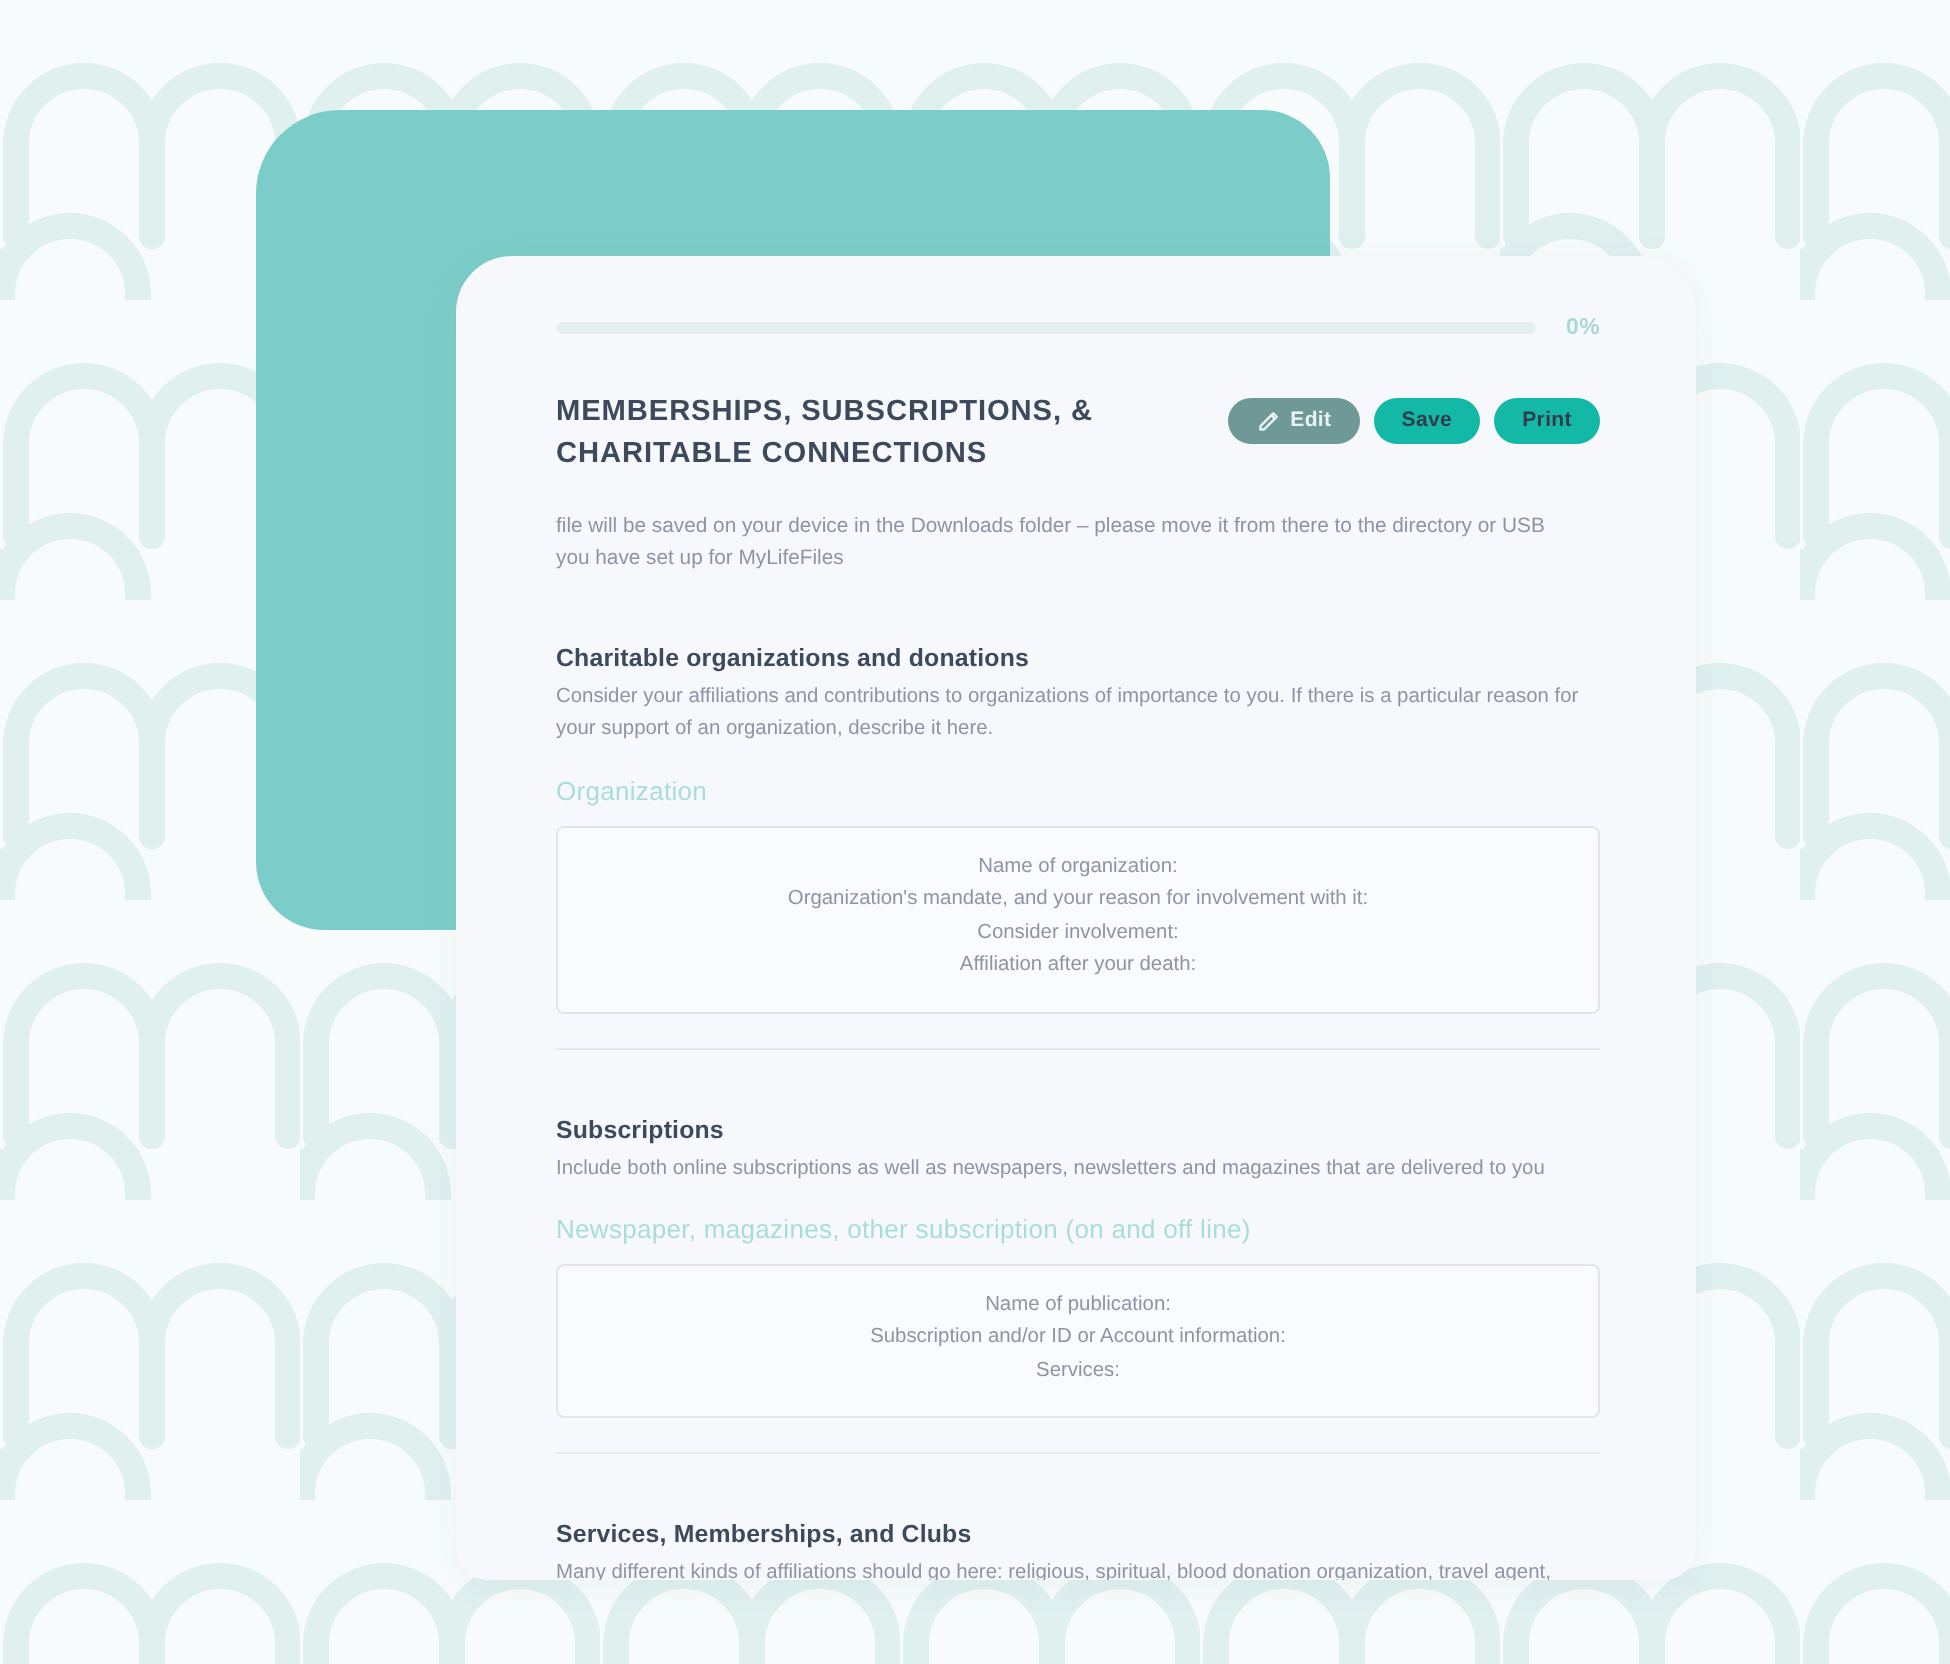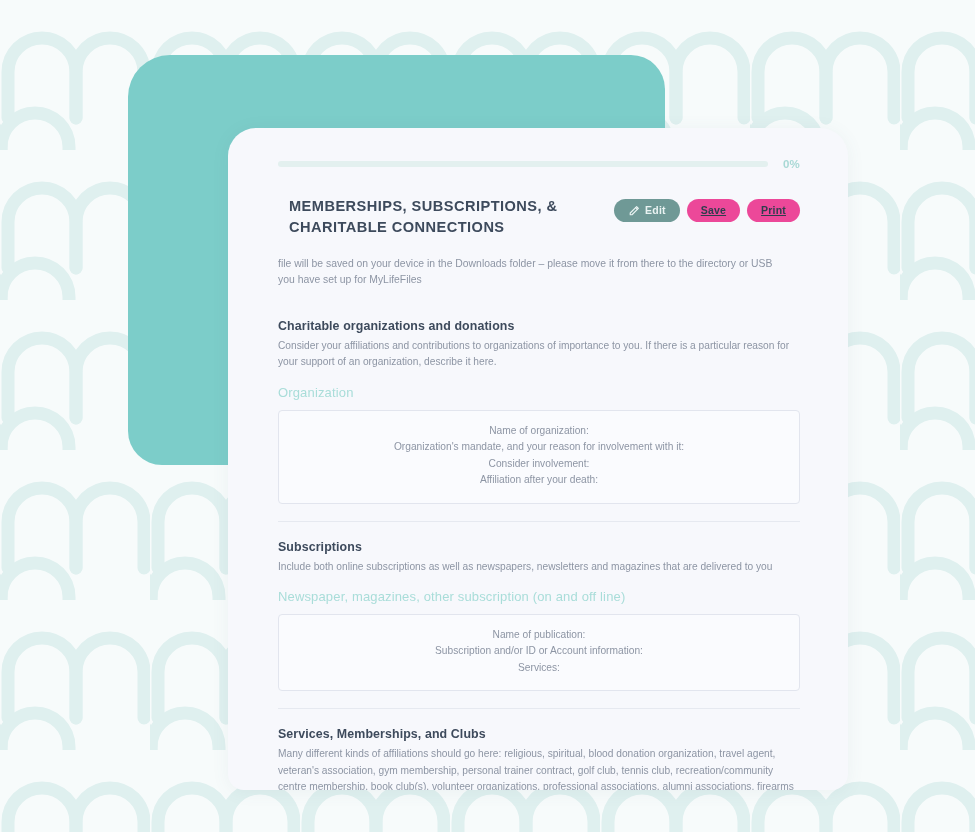--- a/index.html
+++ b/index.html
@@ -86,21 +86,20 @@
     text-align: right;
   }
 
   
   .title-row {
     display: flex;
     align-items: flex-start;
     justify-content: space-between;
     gap: 14px;
     margin-bottom: 18px;
-    margin-left: 11px;
   }
   .doc-title {
     font-size: 14.6px;
     font-weight: 700;
     color: #3d4a5c;
     letter-spacing: 0.45px;
     line-height: 1.44;
     max-width: 330px;
   }
   .btn-group {
@@ -119,34 +118,34 @@
     padding: 6px 14px;
     cursor: pointer;
     display: flex;
     align-items: center;
     gap: 5px;
     letter-spacing: 0.2px;
     line-height: 1;
     height: 23px;
   }
   .pill-btn.edit { background: #6f9996; color: #e9f3f2; }
-  .pill-btn.save, .pill-btn.print { background: #ec4899; color: #2f3d4d; text-decoration: underline; }
+  .pill-btn.save, .pill-btn.print { background: #14b8a6; color: #2f3d4d; }
   .pencil-icon { display: inline-block; width: 12px; height: 12px; }
 
   
   .intro-note {
     font-size: 10.4px;
     line-height: 1.58;
     color: #8d95a4;
     margin-bottom: 30px;
     max-width: 510px;
   }
 
   
-  .section { margin-bottom: 0; }
+  .section { margin-bottom: 0; margin-top: 33px; }
   .section-title {
     font-size: 12.4px;
     font-weight: 700;
     color: #3d4a5c;
     margin-bottom: 5px;
     letter-spacing: 0.1px;
   }
   .section-desc {
     font-size: 10.2px;
     line-height: 1.6;

